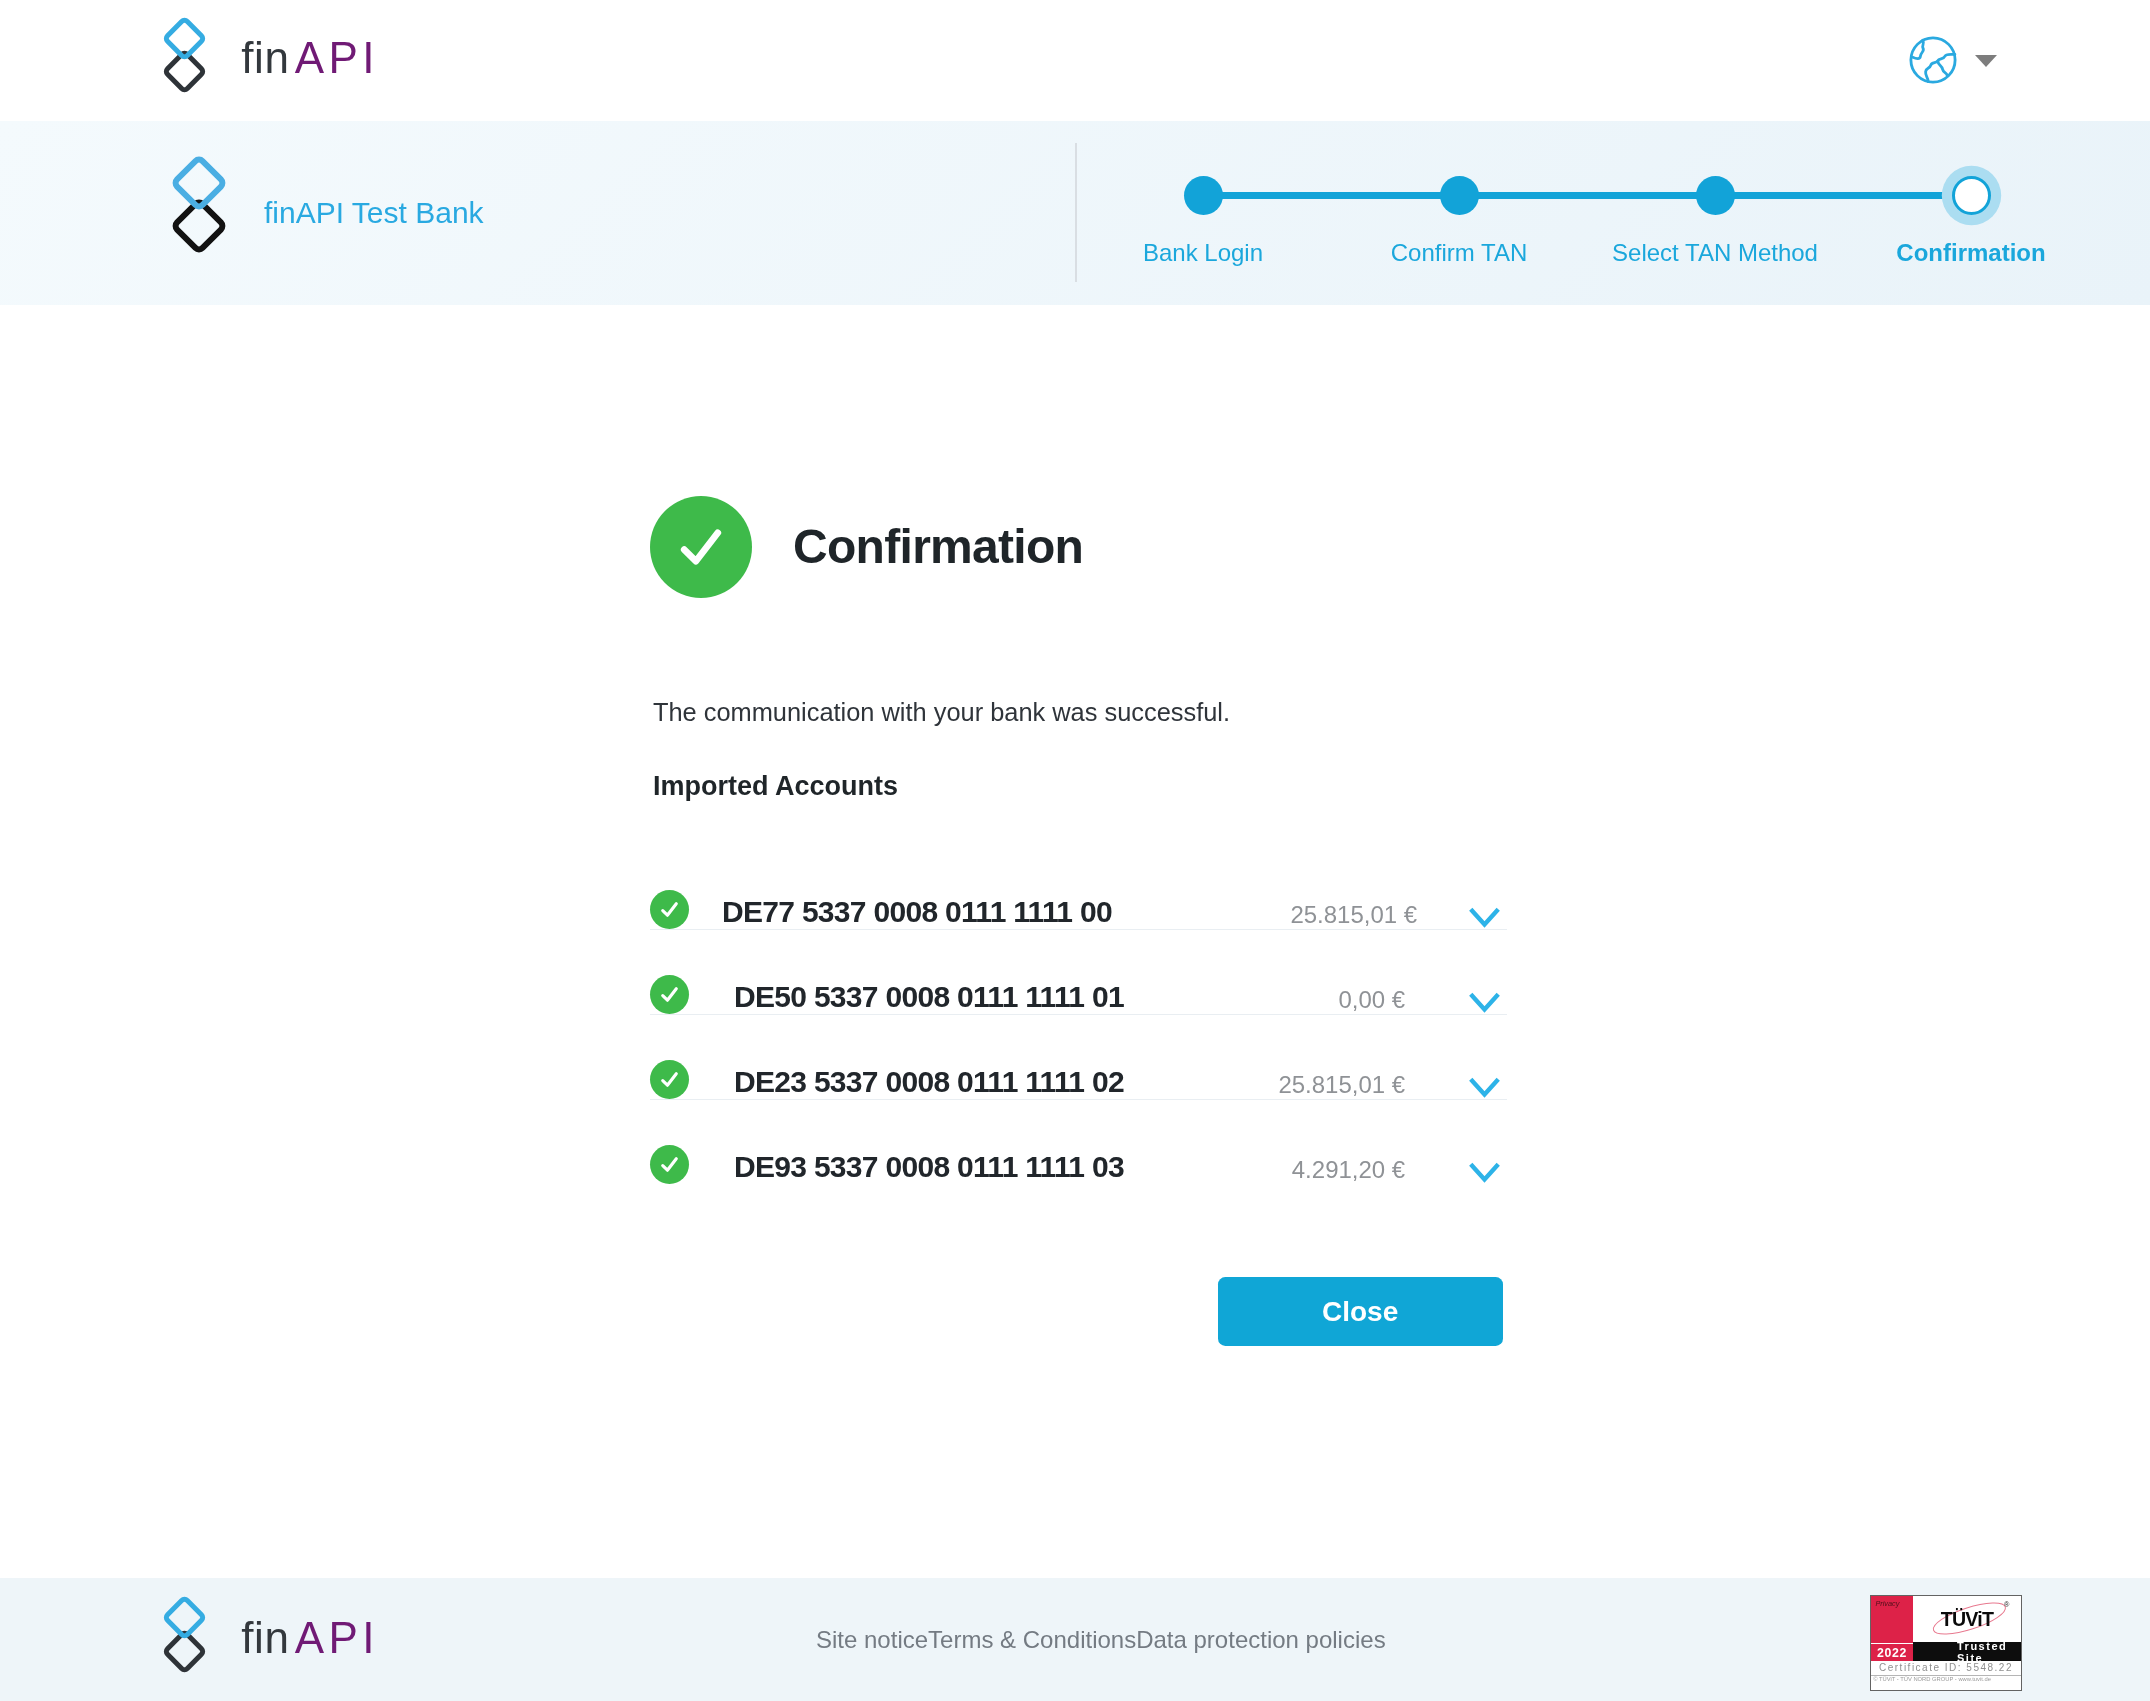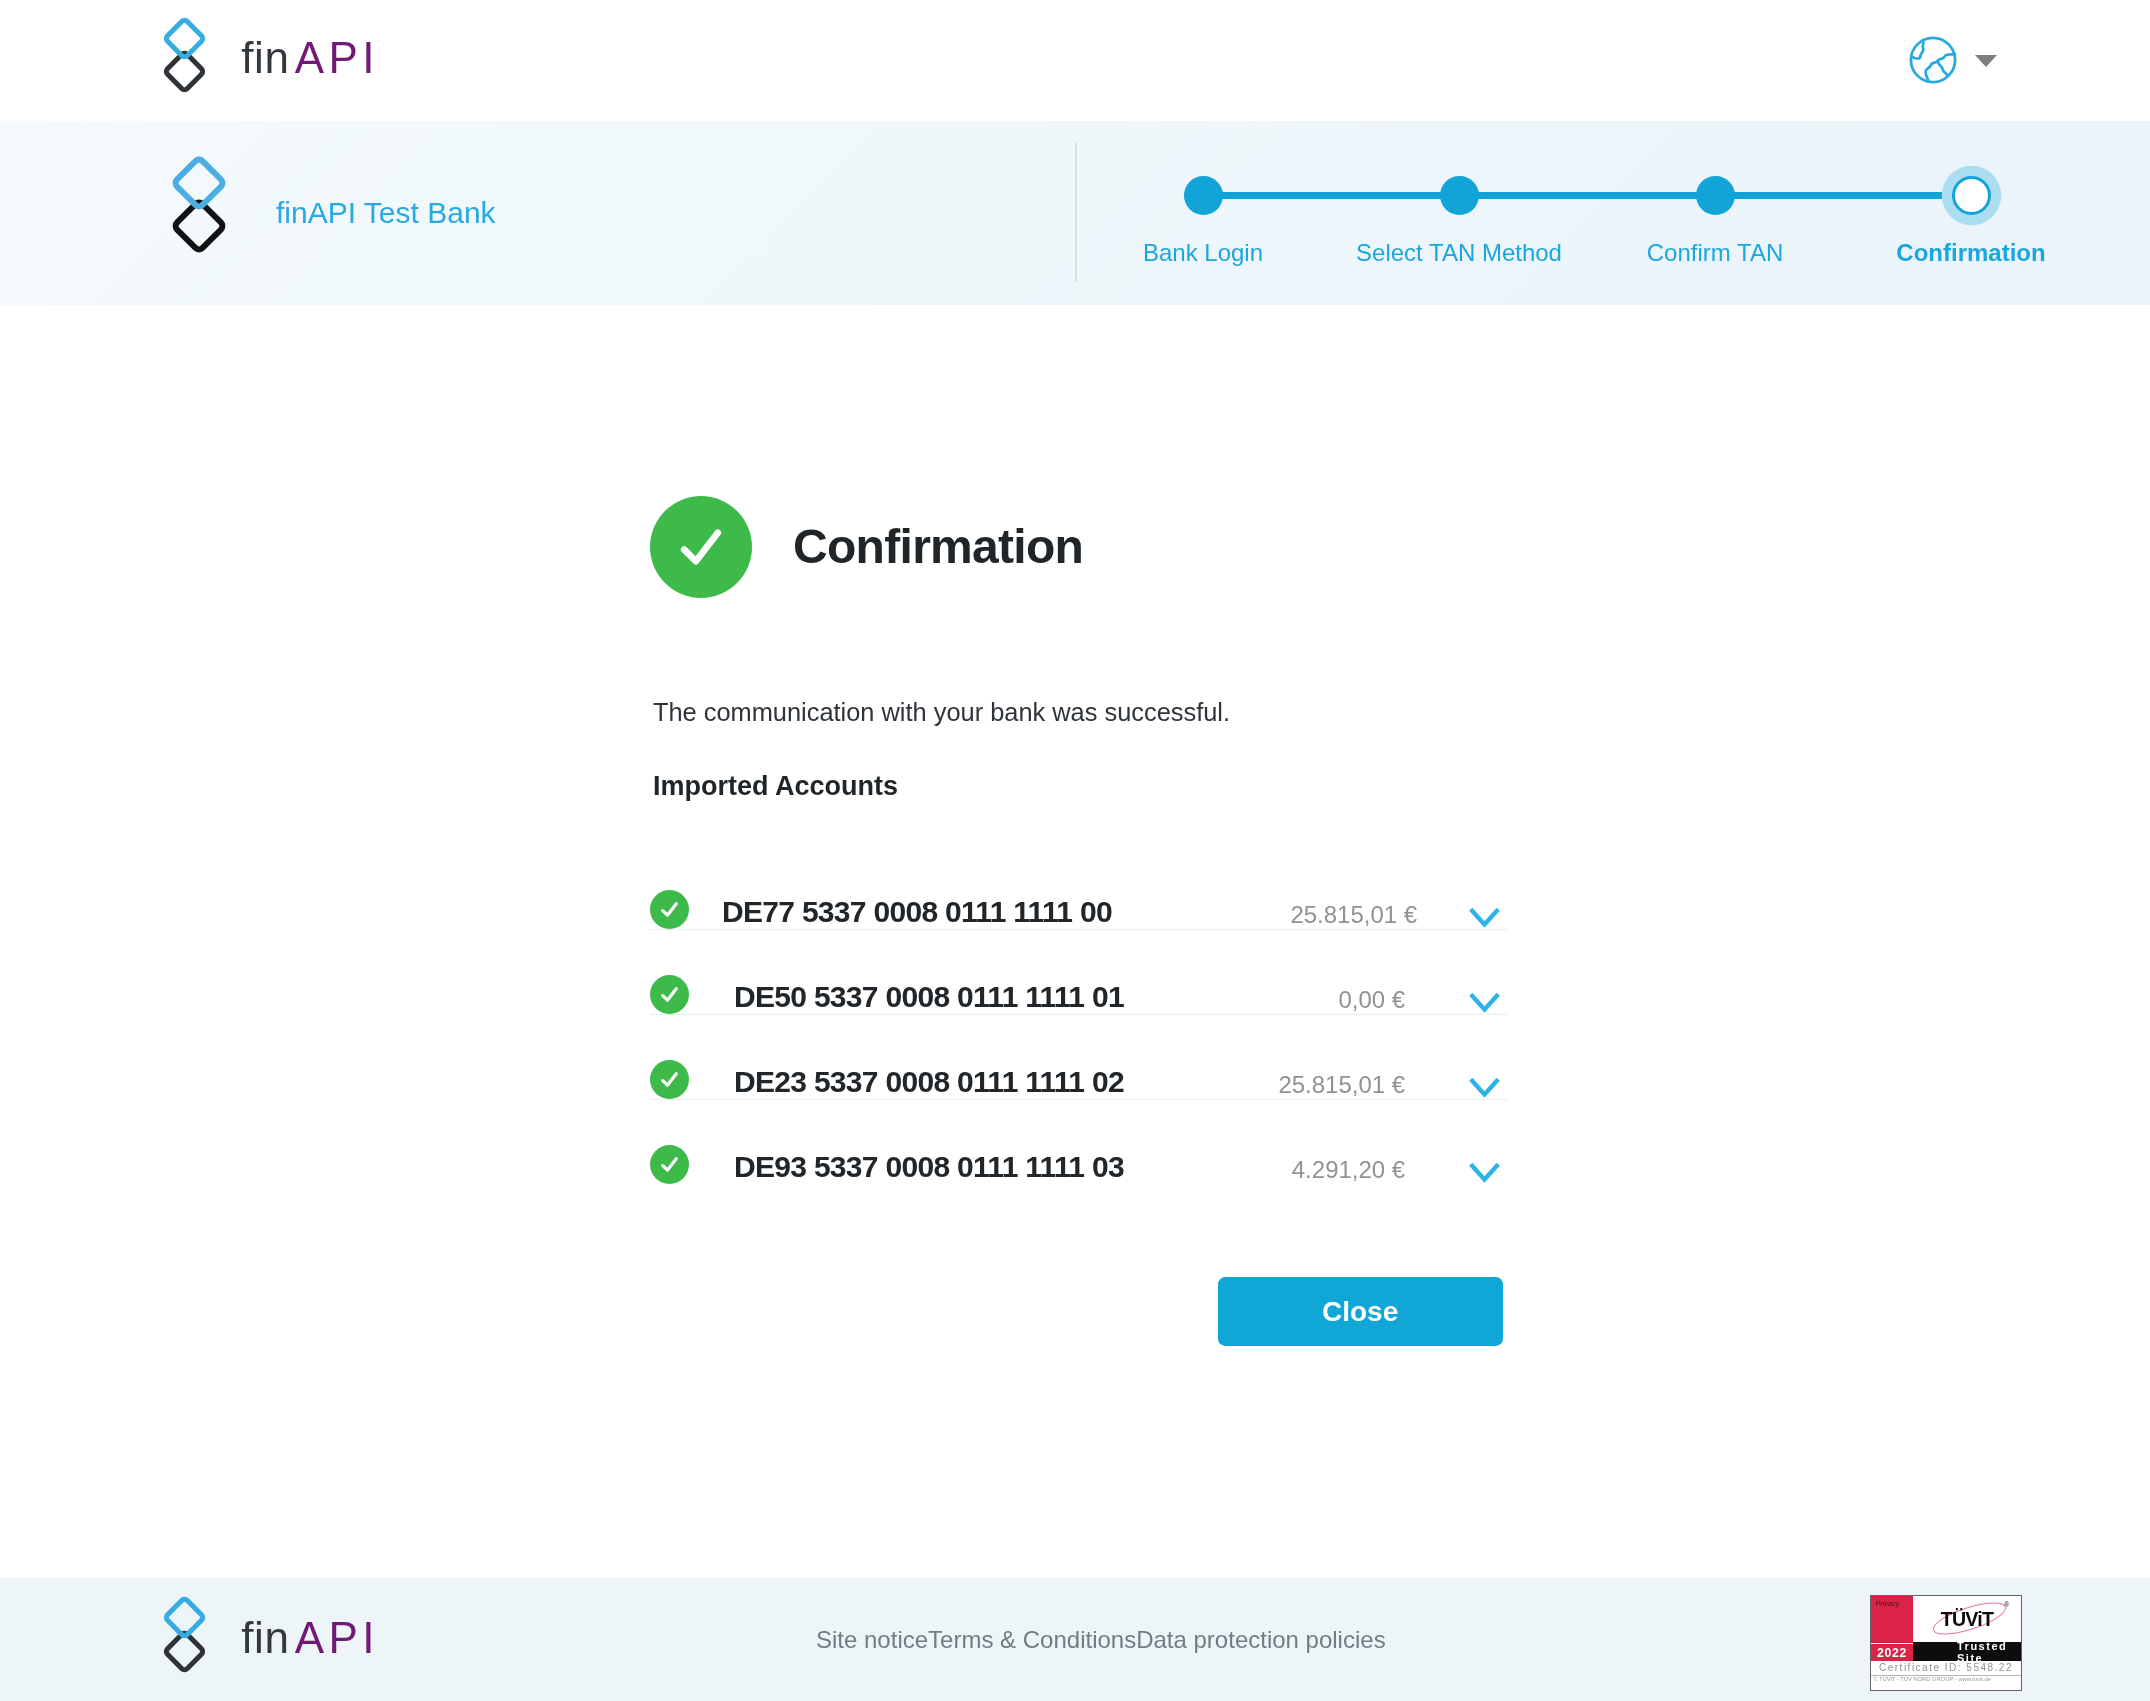--- a/index.html
+++ b/index.html
@@ -16,21 +16,21 @@
   .logo-mark .d-blue{border-color:#35ace2;left:30.5px;top:4.4px;z-index:2;}
   .logo-mark .d-dark{border-color:#2e3338;left:30.5px;top:38px;z-index:1;}
   .logo-text{font-size:44px;font-weight:400;color:#33383d;letter-spacing:0.7px;margin-left:10.2px;}
   .logo-text .api{color:#701a75;letter-spacing:4.4px;margin-left:5px;}
   .header-logo{position:absolute;left:137px;top:17.4px;}
   .lang{position:absolute;right:154px;top:0;height:121px;display:flex;align-items:center;gap:16px;cursor:pointer;}
   .caret{width:0;height:0;border-left:11px solid transparent;border-right:11px solid transparent;border-top:12.3px solid #7d7d7d;}
 
   
   .subheader{top:121px;height:184px;background:linear-gradient(135deg,#f4fafd 0%,#e9f3f9 100%);}
-  .bank{position:absolute;left:152px;top:0;height:184px;display:flex;align-items:center;gap:31px;}
+  .bank{position:absolute;left:152px;top:0;height:184px;display:flex;align-items:center;gap:19px;}
   .bank-mark{position:relative;width:93px;height:135px;margin-top:22px;}
   .bank-mark i{position:absolute;display:block;box-sizing:border-box;
     width:42px;height:42px;border:6.5px solid;border-radius:8px;transform:rotate(45deg);}
   .bank-mark .d-blue{border-color:#4aaee3;left:26px;top:5.8px;z-index:2;}
   .bank-mark .d-dark{border-color:#121212;left:26px;top:48px;z-index:1;}
   .bank-name{font-size:30px;color:#29a9e1;}
   .subheader-divider{position:absolute;left:1075px;top:22px;height:139px;width:1.5px;background:#d9dee3;}
 
   .stepper{position:absolute;left:1075px;top:0;width:1022px;height:184px;}
   .step-line{position:absolute;left:128px;right:128px;top:71px;height:7.3px;background:#12a3d8;}
@@ -124,25 +124,25 @@
 
   <div class="stepper">
     <div class="step-line"></div>
     <div class="steps">
       <div class="step">
         <div class="dot"></div>
         <div class="step-label">Bank Login</div>
       </div>
       <div class="step">
         <div class="dot"></div>
+        <div class="step-label">Confirm TAN</div>
+      </div>
+      <div class="step">
+        <div class="dot"></div>
         <div class="step-label">Select TAN Method</div>
-      </div>
-      <div class="step">
-        <div class="dot"></div>
-        <div class="step-label">Confirm TAN</div>
       </div>
       <div class="step current">
         <div class="dot"></div>
         <div class="step-label">Confirmation</div>
       </div>
     </div>
   </div>
 </div>
 
 <div class="band main">

